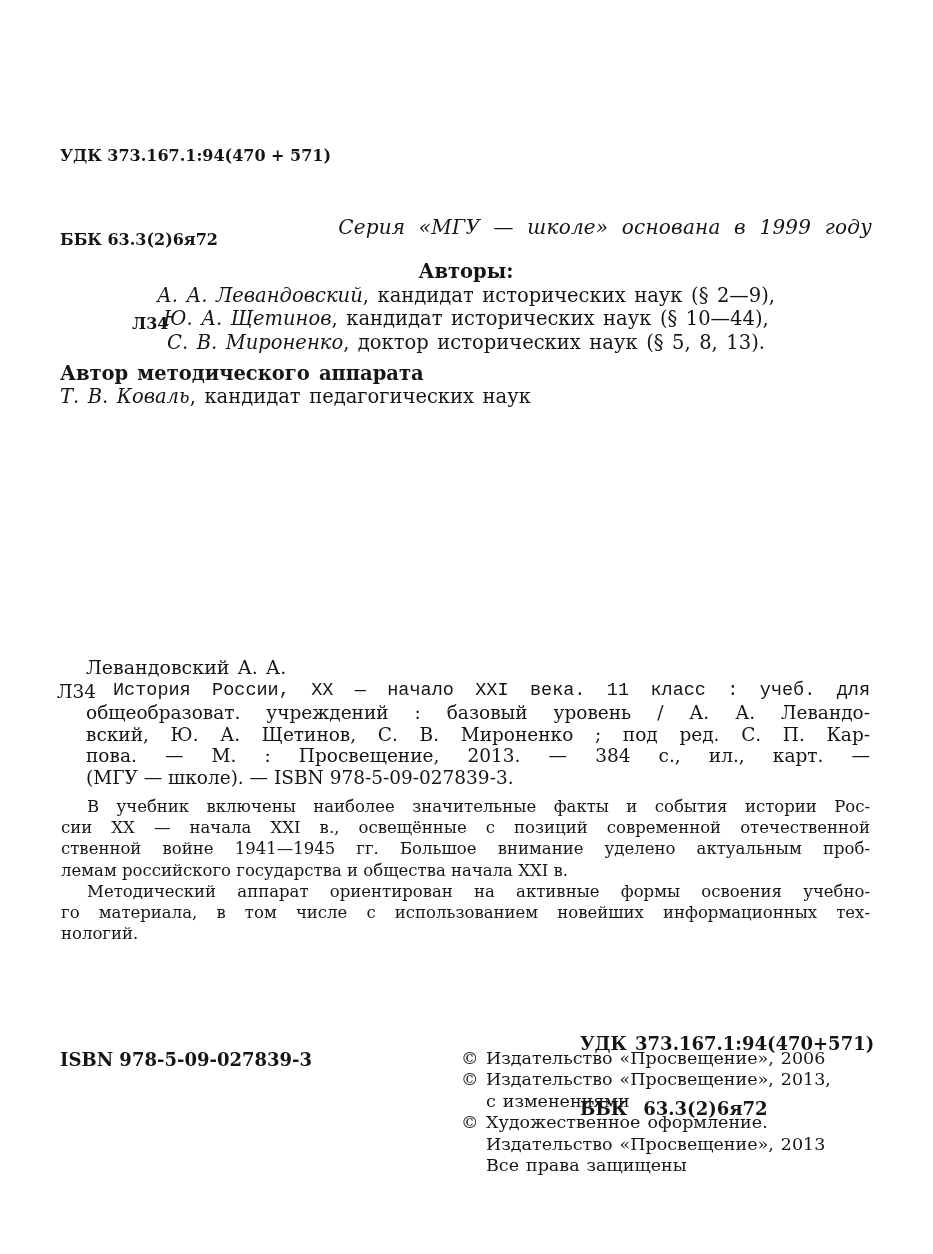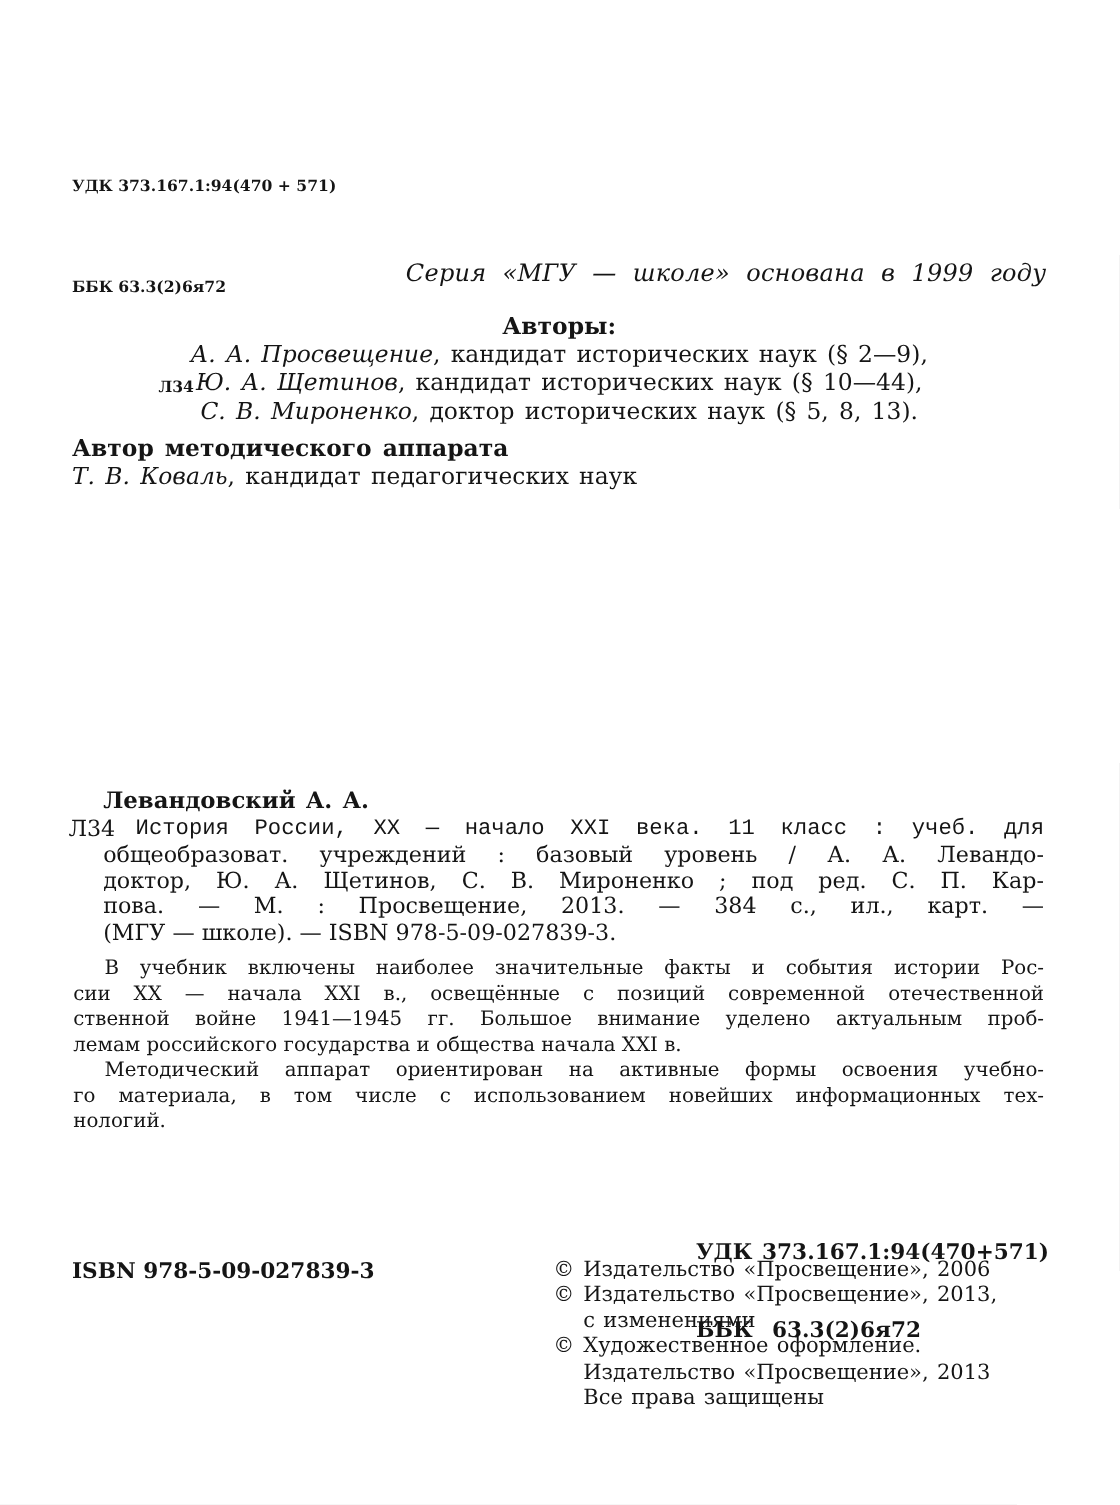--- a/index.html
+++ b/index.html
@@ -17,21 +17,21 @@
     color: #151515;
     overflow: hidden;
   }
 
   
   .top-codes {
     position: absolute;
     left: 60px;
     top: 86px;
     font-weight: bold;
-    font-size: 13px;
+    font-size: 16px;
     line-height: 28px;
     white-space: pre-wrap;
   }
   .top-codes .author-sign { padding-left: 72px; }
 
   
   .center-line {
     position: absolute;
     left: 60px;
     width: 812px;
@@ -66,21 +66,21 @@
     word-spacing: 0.12em;
   }
   .method-heading { font-weight: bold; }
   .it { font-style: italic; }
 
   
   .catalog-author {
     position: absolute;
     left: 86px;
     top: 656px;
-    font-weight: bold;
+    font-weight: normal;
     font-size: 19px;
     word-spacing: 0.1em;
   }
   .catalog-code {
     position: absolute;
     left: 57px;
     top: 681px;
     font-size: 18.5px;
   }
   .catalog-par {
@@ -145,36 +145,36 @@
   <div class="top-codes">
     <div>УДК 373.167.1:94(470 + 571)</div>
     <div>ББК 63.3(2)6я72</div>
     <div class="author-sign">Л34</div>
   </div>
 
   <div class="center-line series-note">Серия «МГУ — школе» основана в 1999 году</div>
 
   <div class="authors-block">
     <div class="authors-heading">Авторы:</div>
-    <div><span class="it">А. А. Просвещение</span><span>, кандидат исторических наук (§ 2—9),</span></div>
+    <div><span class="it">А. А. Левандовский</span><span>, кандидат исторических наук (§ 2—9),</span></div>
     <div><span class="it">Ю. А. Щетинов</span><span>, кандидат исторических наук (§ 10—44),</span></div>
     <div><span class="it">С. В. Мироненко</span><span>, доктор исторических наук (§ 5, 8, 13).</span></div>
   </div>
 
   <div class="method-block">
     <div class="method-heading">Автор методического аппарата</div>
     <div><span class="it">Т. В. Коваль</span><span>, кандидат педагогических наук</span></div>
   </div>
 
   <div class="catalog-author">Левандовский А. А.</div>
   <div class="catalog-code">Л34</div>
   <div class="catalog-par">
     <div class="jline first">История России, XX — начало XXI века. 11 класс : учеб. для</div>
     <div class="jline">общеобразоват. учреждений : базовый уровень / А. А. Левандо-</div>
-    <div class="jline">доктор, Ю. А. Щетинов, С. В. Мироненко ; под ред. С. П. Кар-</div>
+    <div class="jline">вский, Ю. А. Щетинов, С. В. Мироненко ; под ред. С. П. Кар-</div>
     <div class="jline">пова. — М. : Просвещение, 2013. — 384 с., ил., карт. —</div>
     <div class="jline last">(МГУ — школе). — ISBN 978-5-09-027839-3.</div>
   </div>
 
   <div class="annotation">
     <div>
       <div class="jline first">В учебник включены наиболее значительные факты и события истории Рос-</div>
       <div class="jline">сии XX — начала XXI в., освещённые с позиций современной отечественной</div>
       <div class="jline">ственной войне 1941—1945 гг. Большое внимание уделено актуальным проб-</div>
       <div class="jline last">лемам российского государства и общества начала XXI в.</div>

